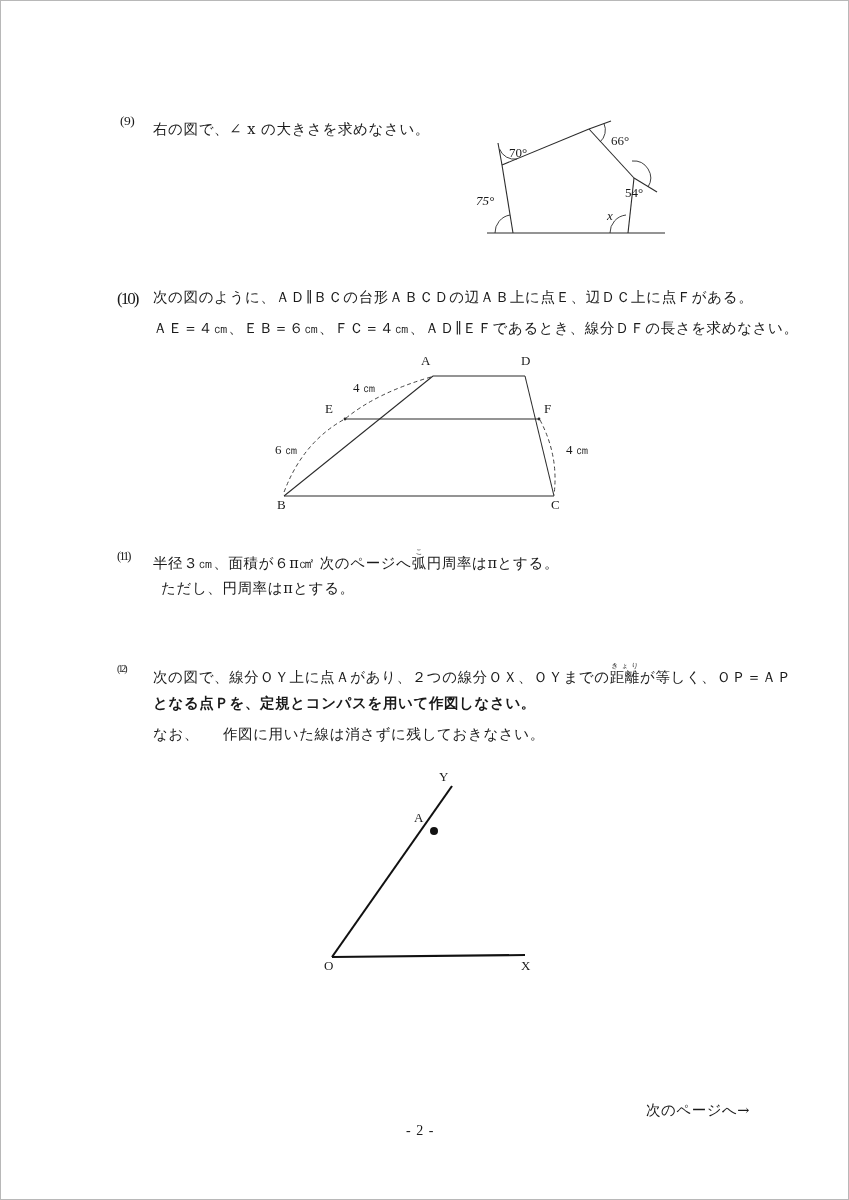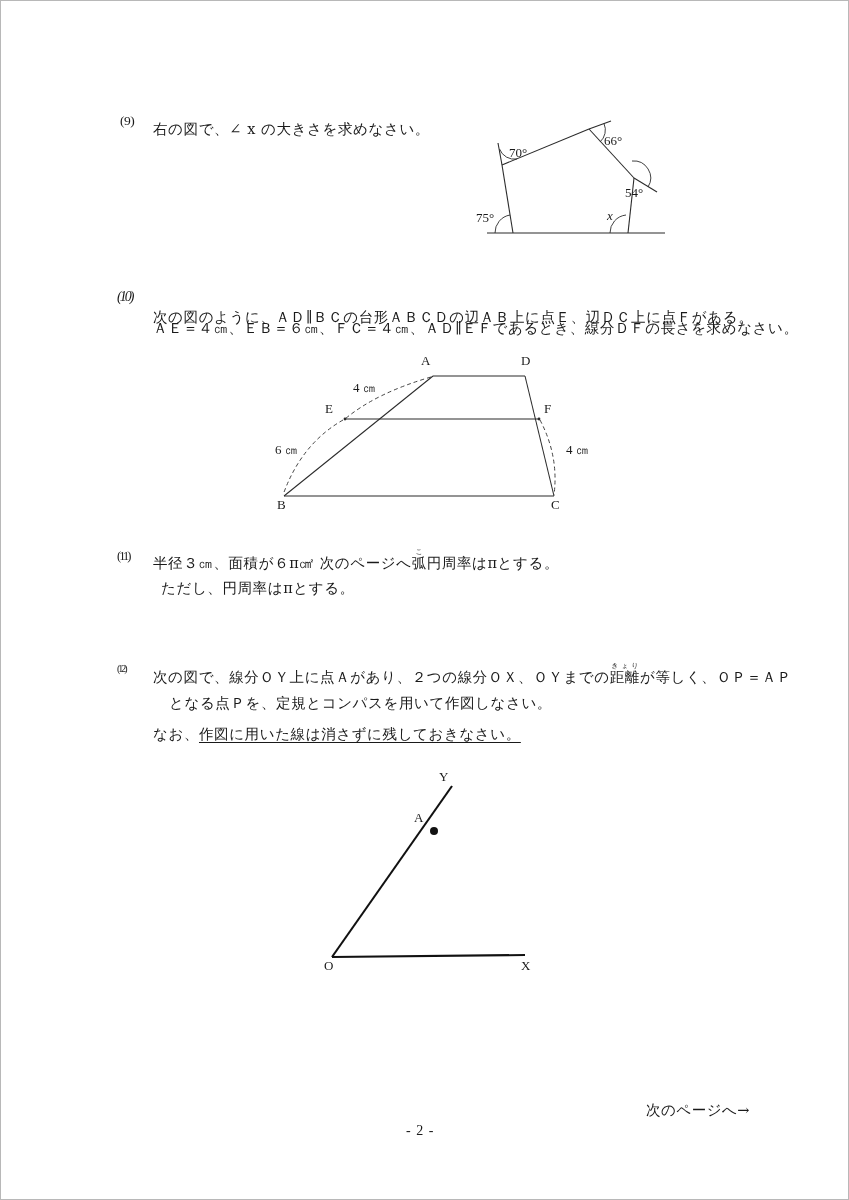--- a/index.html
+++ b/index.html
@@ -27,21 +27,21 @@
     letter-spacing: -0.5px;
     white-space: nowrap;
   }
   .q-line {
     position: absolute;
     font-size: 14.5px;
     white-space: nowrap;
     letter-spacing: 0.6px;
   }
   .jp { font-family: "DejaVu Serif", "Liberation Serif", serif; }
-  .underline-txt { text-decoration: underline; text-underline-offset: 3px; }
+  .underline-txt { text-underline-offset: 3px; margin-left: 24px; }
   ruby { ruby-position: over; }
   rt { font-size: 7px; letter-spacing: 0px; }
   .fig { position: absolute; }
   .fig svg { display: block; }
   .lbl {
     position: absolute;
     font-size: 13px;
     font-family: "Liberation Serif", serif;
     white-space: nowrap;
   }
@@ -92,30 +92,30 @@
         <path d="M 28.5 30 A 16 16 0 0 0 46 40" fill="none" stroke="#2b2b2b" stroke-width="0.9"></path>
 
         <path d="M 133 4.6 A 16 16 0 0 1 129 23" fill="none" stroke="#2b2b2b" stroke-width="0.9"></path>
 
         <path d="M 177 68 A 17 17 0 0 0 161 42" fill="none" stroke="#2b2b2b" stroke-width="0.9"></path>
 
         <path d="M 139 114 A 18 18 0 0 1 155 96" fill="none" stroke="#2b2b2b" stroke-width="0.9"></path>
       </svg>
 
       <span class="lbl" style="left:38px; top:26px;">70°</span>
-      <span class="lbl" style="left:133px; top:14px;">66°</span>
+      <span class="lbl" style="left:140px; top:14px;">66°</span>
       <span class="lbl" style="left:154px; top:66px;">54°</span>
-      <span class="lbl" style="left:5px; top:91px;">75°</span>
+      <span class="lbl" style="left:5px; top:74px;font-style:italic;">75°</span>
       <span class="lbl lbl-i" style="left:136px; top:89px;">x</span>
     </div>
   </div>
 
   <div class="q-block" style="left:0;top:0;">
-    <div class="q-num" style="left:116px; top:288px; font-size:14px; letter-spacing:-2px;font-style:italic;">(10)</div>
-    <div class="q-line jp" style="left:152px; top:287px;margin-top:20px;">次の図のように、ＡＤ∥ＢＣの台形ＡＢＣＤの辺ＡＢ上に点Ｅ、辺ＤＣ上に点Ｆがある。</div>
+    <div class="q-num" style="left:116px; top:288px; font-size:17px; letter-spacing:-2px;">(10)</div>
+    <div class="q-line jp" style="left:152px; top:287px;">次の図のように、ＡＤ∥ＢＣの台形ＡＢＣＤの辺ＡＢ上に点Ｅ、辺ＤＣ上に点Ｆがある。</div>
     <div class="q-line jp" style="left:152px; top:318px;">ＡＥ＝４㎝、ＥＢ＝６㎝、ＦＣ＝４㎝、ＡＤ∥ＥＦであるとき、線分ＤＦの長さを求めなさい。</div>
 
     <div class="fig" style="left:262px; top:352px;">
       <svg width="320" height="160" viewBox="0 0 320 160">
 
         <line x1="170" y1="23" x2="262" y2="23" stroke="#2b2b2b" stroke-width="1.05"></line>
         <line x1="262" y1="23" x2="291" y2="143" stroke="#2b2b2b" stroke-width="1.05"></line>
         <line x1="291" y1="143" x2="21" y2="143" stroke="#2b2b2b" stroke-width="1.05"></line>
         <line x1="21" y1="143" x2="170" y2="23" stroke="#2b2b2b" stroke-width="1.05"></line>
 
@@ -150,21 +150,21 @@
       <span>半径３㎝、面積が６π㎠ 次のページへ</span><ruby><span>弧</span><rt>こ</rt></ruby><span>円周率はπとする。</span>
     </div>
     <div class="q-line jp" style="left:152px; top:578px;margin-left:8px;">ただし、円周率はπとする。</div>
   </div>
 
   <div class="q-block" style="left:0;top:0;">
     <div class="q-num" style="left:116px; top:662px; font-size:10px; letter-spacing:-2px;">(12)</div>
     <div class="q-line jp" style="left:152px; top:661px;">
       <span>次の図で、線分ＯＹ上に点Ａがあり、２つの線分ＯＸ、ＯＹまでの</span><ruby><span>距離</span><rt>きょり</rt></ruby><span>が等しく、ＯＰ＝ＡＰ</span>
     </div>
-    <div class="q-line jp" style="left:168px; top:693px;">となる点Ｐを、定規とコンパスを用いて作図しなさい。</div>
+    <div class="q-line jp" style="left:152px; top:693px;font-weight:bold;">となる点Ｐを、定規とコンパスを用いて作図しなさい。</div>
     <div class="q-line jp" style="left:152px; top:724px;">
       <span>なお、</span><span class="underline-txt">作図に用いた線は消さずに残しておきなさい。</span>
     </div>
 
     <div class="fig" style="left:296px; top:776px;">
       <svg width="250" height="192" viewBox="0 0 250 192">
 
         <line x1="35" y1="180" x2="228" y2="178" stroke="#111111" stroke-width="2.1"></line>
 
         <line x1="35" y1="180" x2="155" y2="9" stroke="#111111" stroke-width="2.1"></line>

